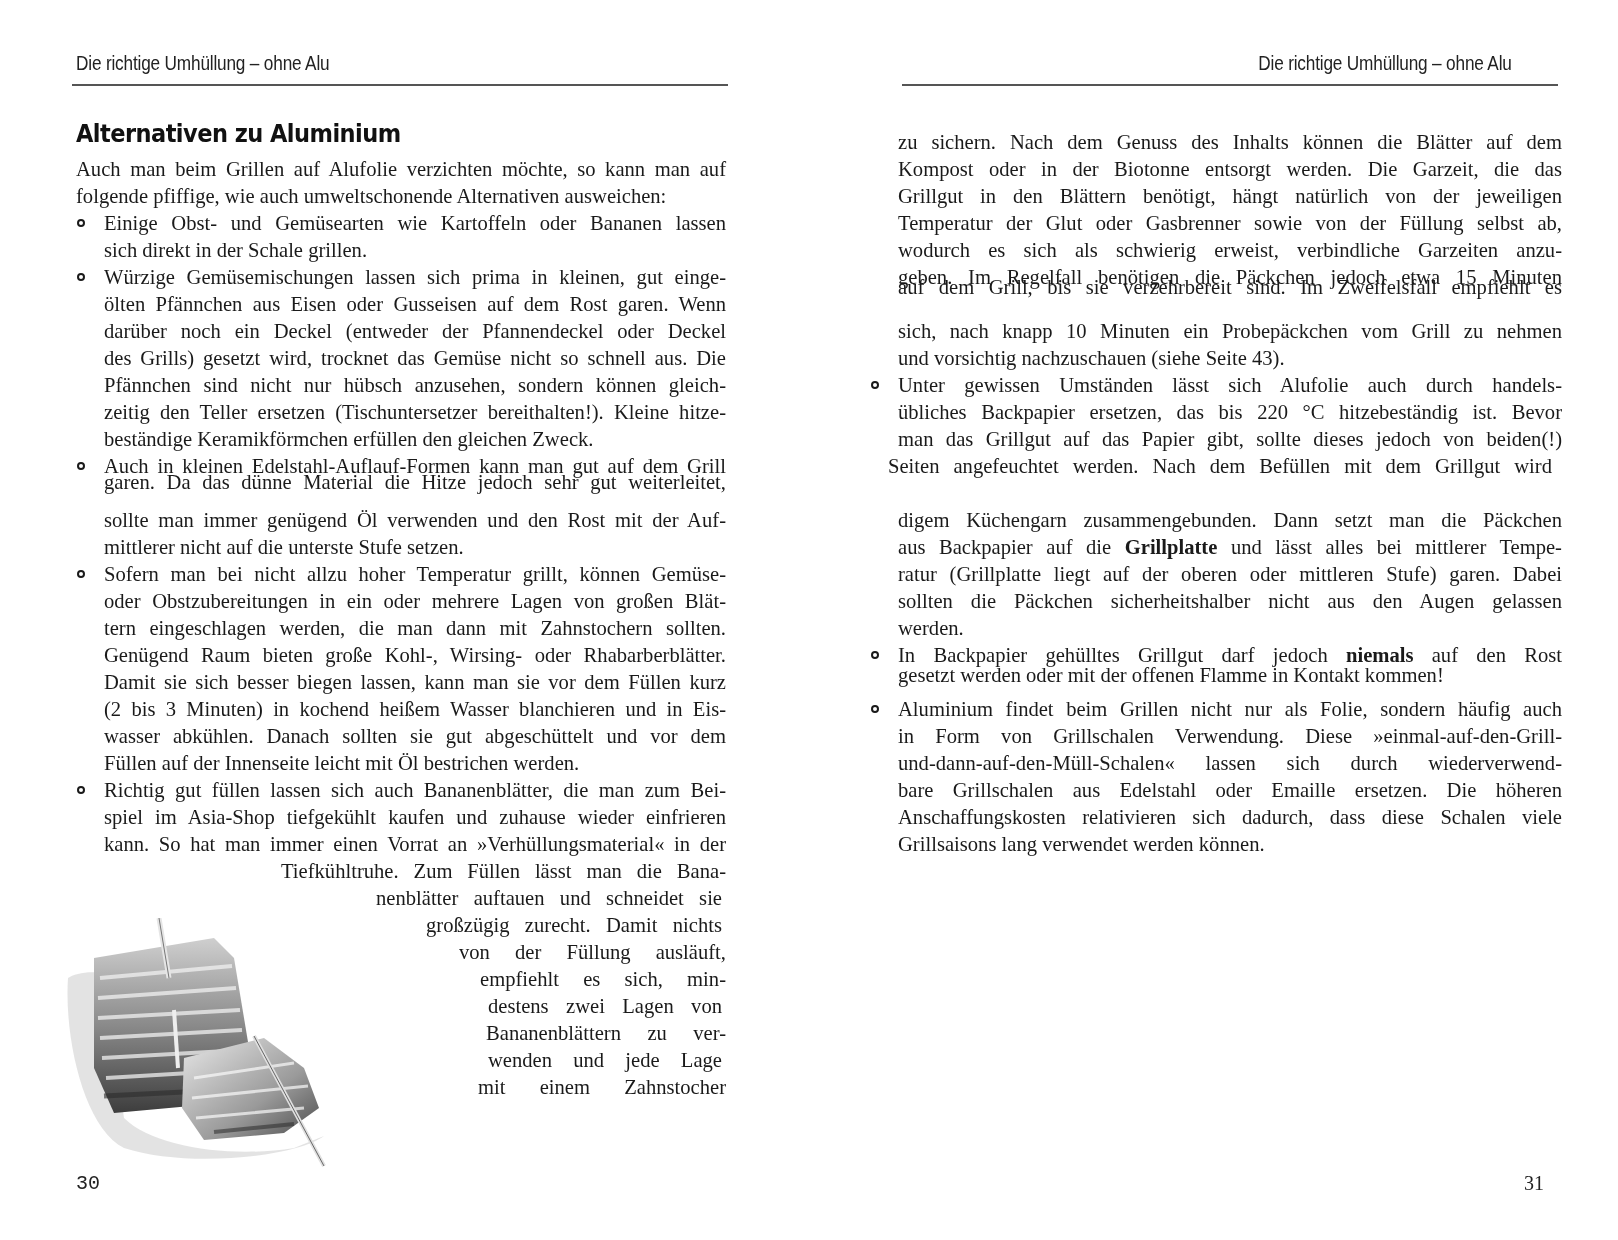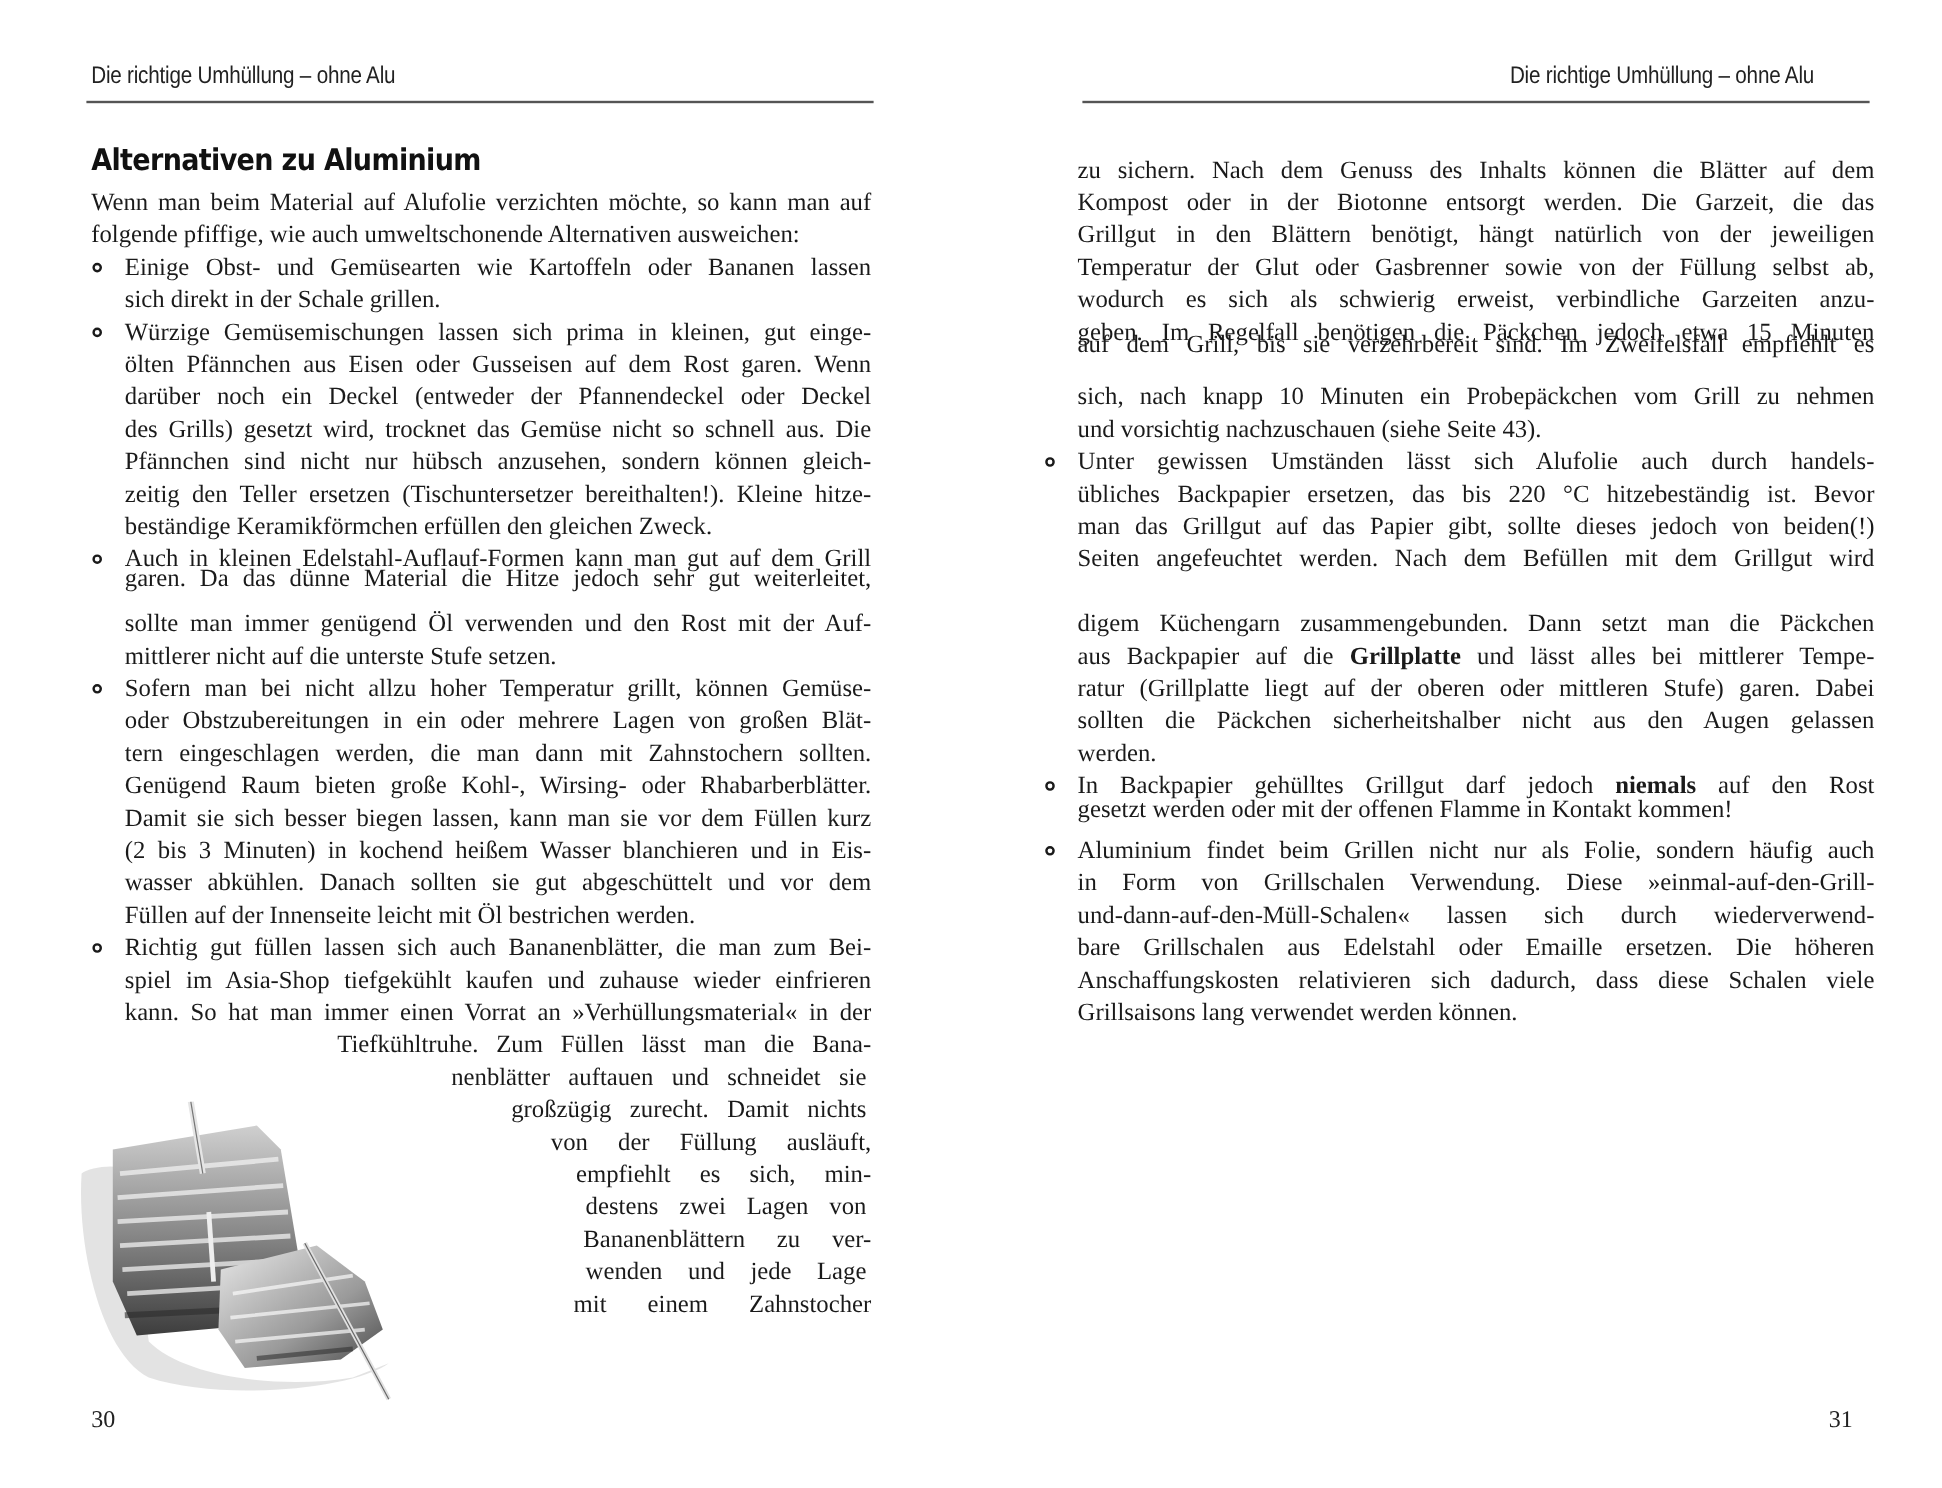--- a/index.html
+++ b/index.html
@@ -38,34 +38,34 @@
   }
   .line.last { text-align-last: left; }
   .line b { font-weight: bold; }
 
   .bullet {
     position: absolute; width: 8px; height: 8px; border: 2px solid #1a1a1a;
     border-radius: 50%; box-sizing: border-box;
   }
 
   .page-number { position: absolute; top: 1172px; font-size: 20px; color: #222; }
-  .page-left .page-number { left: 76px; }
+  .page-left .page-number { left: 76px; font-family: Liberation Mono, monospace; }
   .page-right .page-number { left: 724px; }
 
   .illustration { position: absolute; left: 64px; top: 918px; width: 300px; height: 260px; }
 </style>
 </head>
 <body>
 
 <div class="page page-left">
   <div class="running-head">Die richtige Umhüllung – ohne Alu</div>
   <div class="head-rule"></div>
   <div class="section-title">Alternativen zu Aluminium</div>
 
-  <div class="line" style="left:76px;top:155px;width:650px">Wenn man beim Material auf Alufolie verzichten möchte, so kann man auf</div>
+  <div class="line" style="left:76px;top:155px;width:650px">Auch man beim Grillen auf Alufolie verzichten möchte, so kann man auf</div>
   <div class="line last" style="left:76px;top:182px;width:650px">folgende pfiffige, wie auch umweltschonende Alternativen ausweichen:</div>
 
   <div class="bullet" style="left:77px;top:219px"></div>
   <div class="line" style="left:104px;top:209px;width:622px">Einige Obst- und Gemüsearten wie Kartoffeln oder Bananen lassen</div>
   <div class="line last" style="left:104px;top:236px;width:622px">sich direkt in der Schale grillen.</div>
 
   <div class="bullet" style="left:77px;top:273px"></div>
   <div class="line" style="left:104px;top:263px;width:622px">Würzige Gemüsemischungen lassen sich prima in kleinen, gut einge-</div>
   <div class="line" style="left:104px;top:290px;width:622px">ölten Pfännchen aus Eisen oder Gusseisen auf dem Rost garen. Wenn</div>
   <div class="line" style="left:104px;top:317px;width:622px">darüber noch ein Deckel (entweder der Pfannendeckel oder Deckel</div>
@@ -152,21 +152,21 @@
   <div class="line" style="left:98px;top:236px;width:664px">wodurch es sich als schwierig erweist, verbindliche Garzeiten anzu-</div>
   <div class="line" style="left:98px;top:263px;width:664px">geben. Im Regelfall benötigen die Päckchen jedoch etwa 15 Minuten</div>
   <div class="line" style="left:98px;top:273px;width:664px">auf dem Grill, bis sie verzehrbereit sind. Im Zweifelsfall empfiehlt es</div>
   <div class="line" style="left:98px;top:317px;width:664px">sich, nach knapp 10 Minuten ein Probepäckchen vom Grill zu nehmen</div>
   <div class="line last" style="left:98px;top:344px;width:664px">und vorsichtig nachzuschauen (siehe Seite 43).</div>
 
   <div class="bullet" style="left:71px;top:381px"></div>
   <div class="line" style="left:98px;top:371px;width:664px">Unter gewissen Umständen lässt sich Alufolie auch durch handels-</div>
   <div class="line" style="left:98px;top:398px;width:664px">übliches Backpapier ersetzen, das bis 220 °C hitzebeständig ist. Bevor</div>
   <div class="line" style="left:98px;top:425px;width:664px">man das Grillgut auf das Papier gibt, sollte dieses jedoch von beiden(!)</div>
-  <div class="line" style="left:98px;top:452px;width:664px">Seiten angefeuchtet werden. Nach dem Befüllen mit dem Grillgut wird</div>
+  <div class="line" style="left:88px;top:452px;width:664px">Seiten angefeuchtet werden. Nach dem Befüllen mit dem Grillgut wird</div>
   <div class="line" style="left:98px;top:506px;width:664px">digem Küchengarn zusammengebunden. Dann setzt man die Päckchen</div>
   <div class="line" style="left:98px;top:533px;width:664px"><span>aus Backpapier auf die </span> <b>Grillplatte</b> <span> und lässt alles bei mittlerer Tempe-</span></div>
   <div class="line" style="left:98px;top:560px;width:664px">ratur (Grillplatte liegt auf der oberen oder mittleren Stufe) garen. Dabei</div>
   <div class="line" style="left:98px;top:587px;width:664px">sollten die Päckchen sicherheitshalber nicht aus den Augen gelassen</div>
   <div class="line last" style="left:98px;top:614px;width:664px">werden.</div>
 
   <div class="bullet" style="left:71px;top:651px"></div>
   <div class="line" style="left:98px;top:641px;width:664px"><span>In Backpapier gehülltes Grillgut darf jedoch </span> <b>niemals</b> <span> auf den Rost</span></div>
   <div class="line last" style="left:98px;top:661px;width:664px">gesetzt werden oder mit der offenen Flamme in Kontakt kommen!</div>
 

